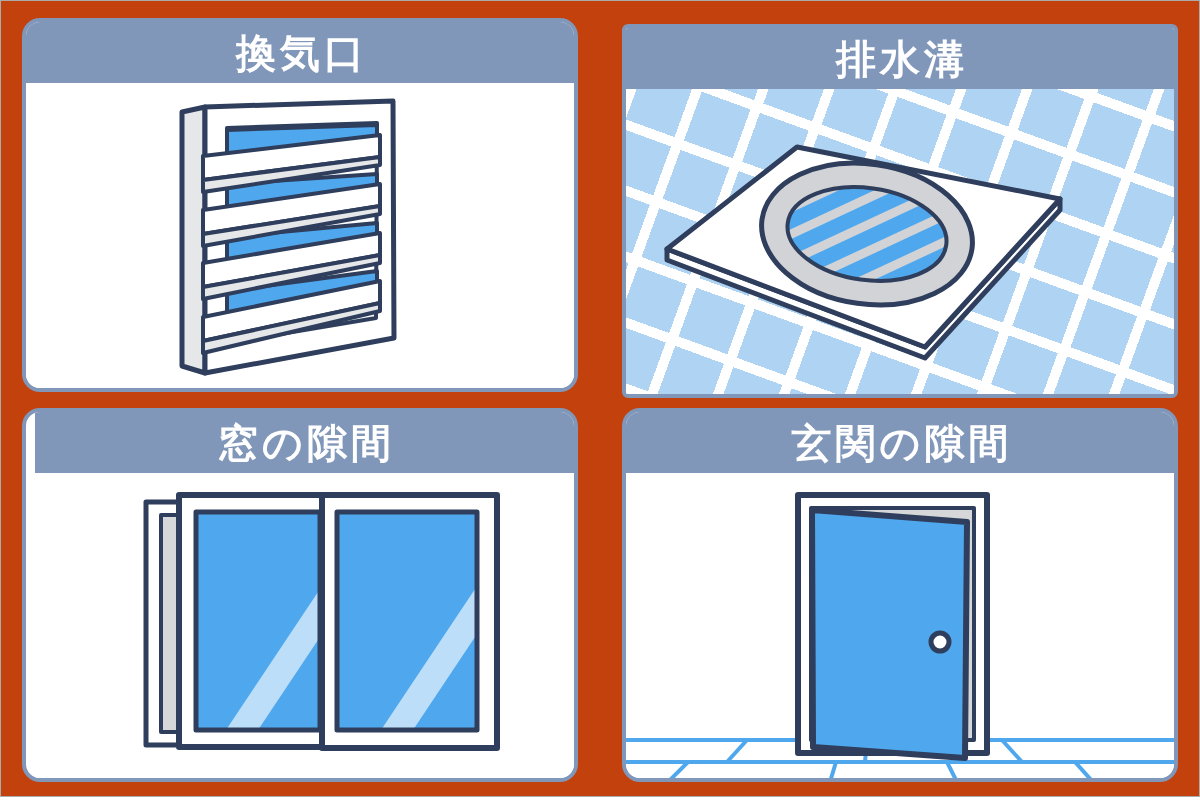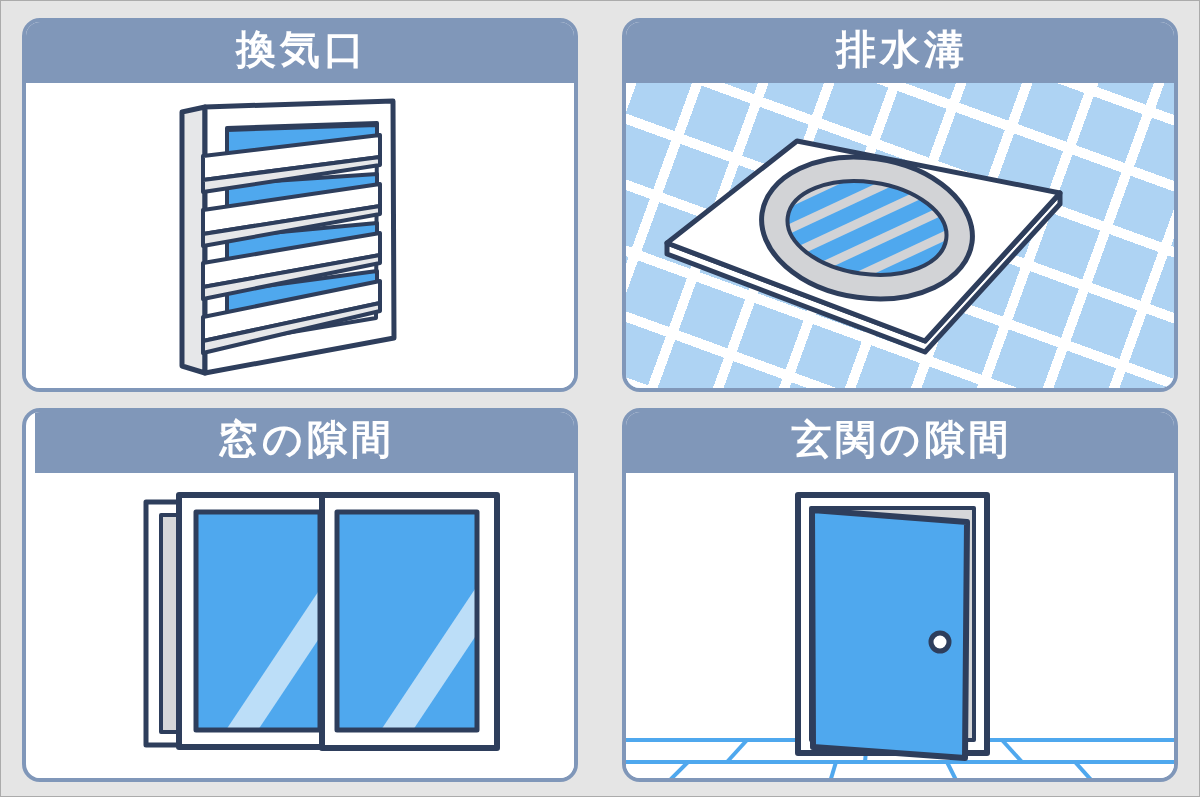--- a/index.html
+++ b/index.html
@@ -2,32 +2,32 @@
 <html style="--frame: #8097b9; --outline: #2e3e5c; --blue: #4fa8ee; --tile: #aed3f3; --shine: #bcdef8; --gray: #d2d3d6; --lgray: #e6e7e9; --backgray: #d6d7d9; --grout: #ffffff;"><head>
 <meta charset="utf-8">
 <style>
   :root{
     --frame:#8097b9; --outline:#2e3e5c; --blue:#4fa8ee; --tile:#aed3f3;
     --shine:#bcdef8; --gray:#d2d3d6; --lgray:#e6e7e9; --backgray:#d6d7d9;
     --grout:#ffffff;
   }
   html,body{margin:0;padding:0;background:#fff;}
   .stage{
-    position:relative;width:1200px;height:797px;background:#e5e5e5;
+    position:relative;width:1200px;height:797px;background:#c2410c;
     box-shadow:inset 0 0 0 1px #ababab;
-    font-family:Liberation Mono, monospace;
+    font-family:Liberation Sans, sans-serif;
     overflow:hidden;
   }
   .panel{
     position:absolute;width:556px;height:374px;
     border:4px solid var(--frame);border-radius:18px;
     background:#fff;overflow:hidden;box-sizing:border-box;
   }
   .panel.tl{left:22px;top:18px;}
-  .panel.tr{left:622px;top:18px;}
+  .panel.tr{left:622px;top:24px;border-radius:6px;}
   .panel.bl{left:22px;top:408px;padding-left:9px;}
   .panel.br{left:622px;top:408px;}
   .panel-header{
     height:61px;background:var(--frame);
     display:flex;align-items:center;justify-content:center;
   }
   .panel-title{
     color:#fff;font-size:40px;font-weight:bold;letter-spacing:4px;
     text-indent:4px;line-height:1;
   }

